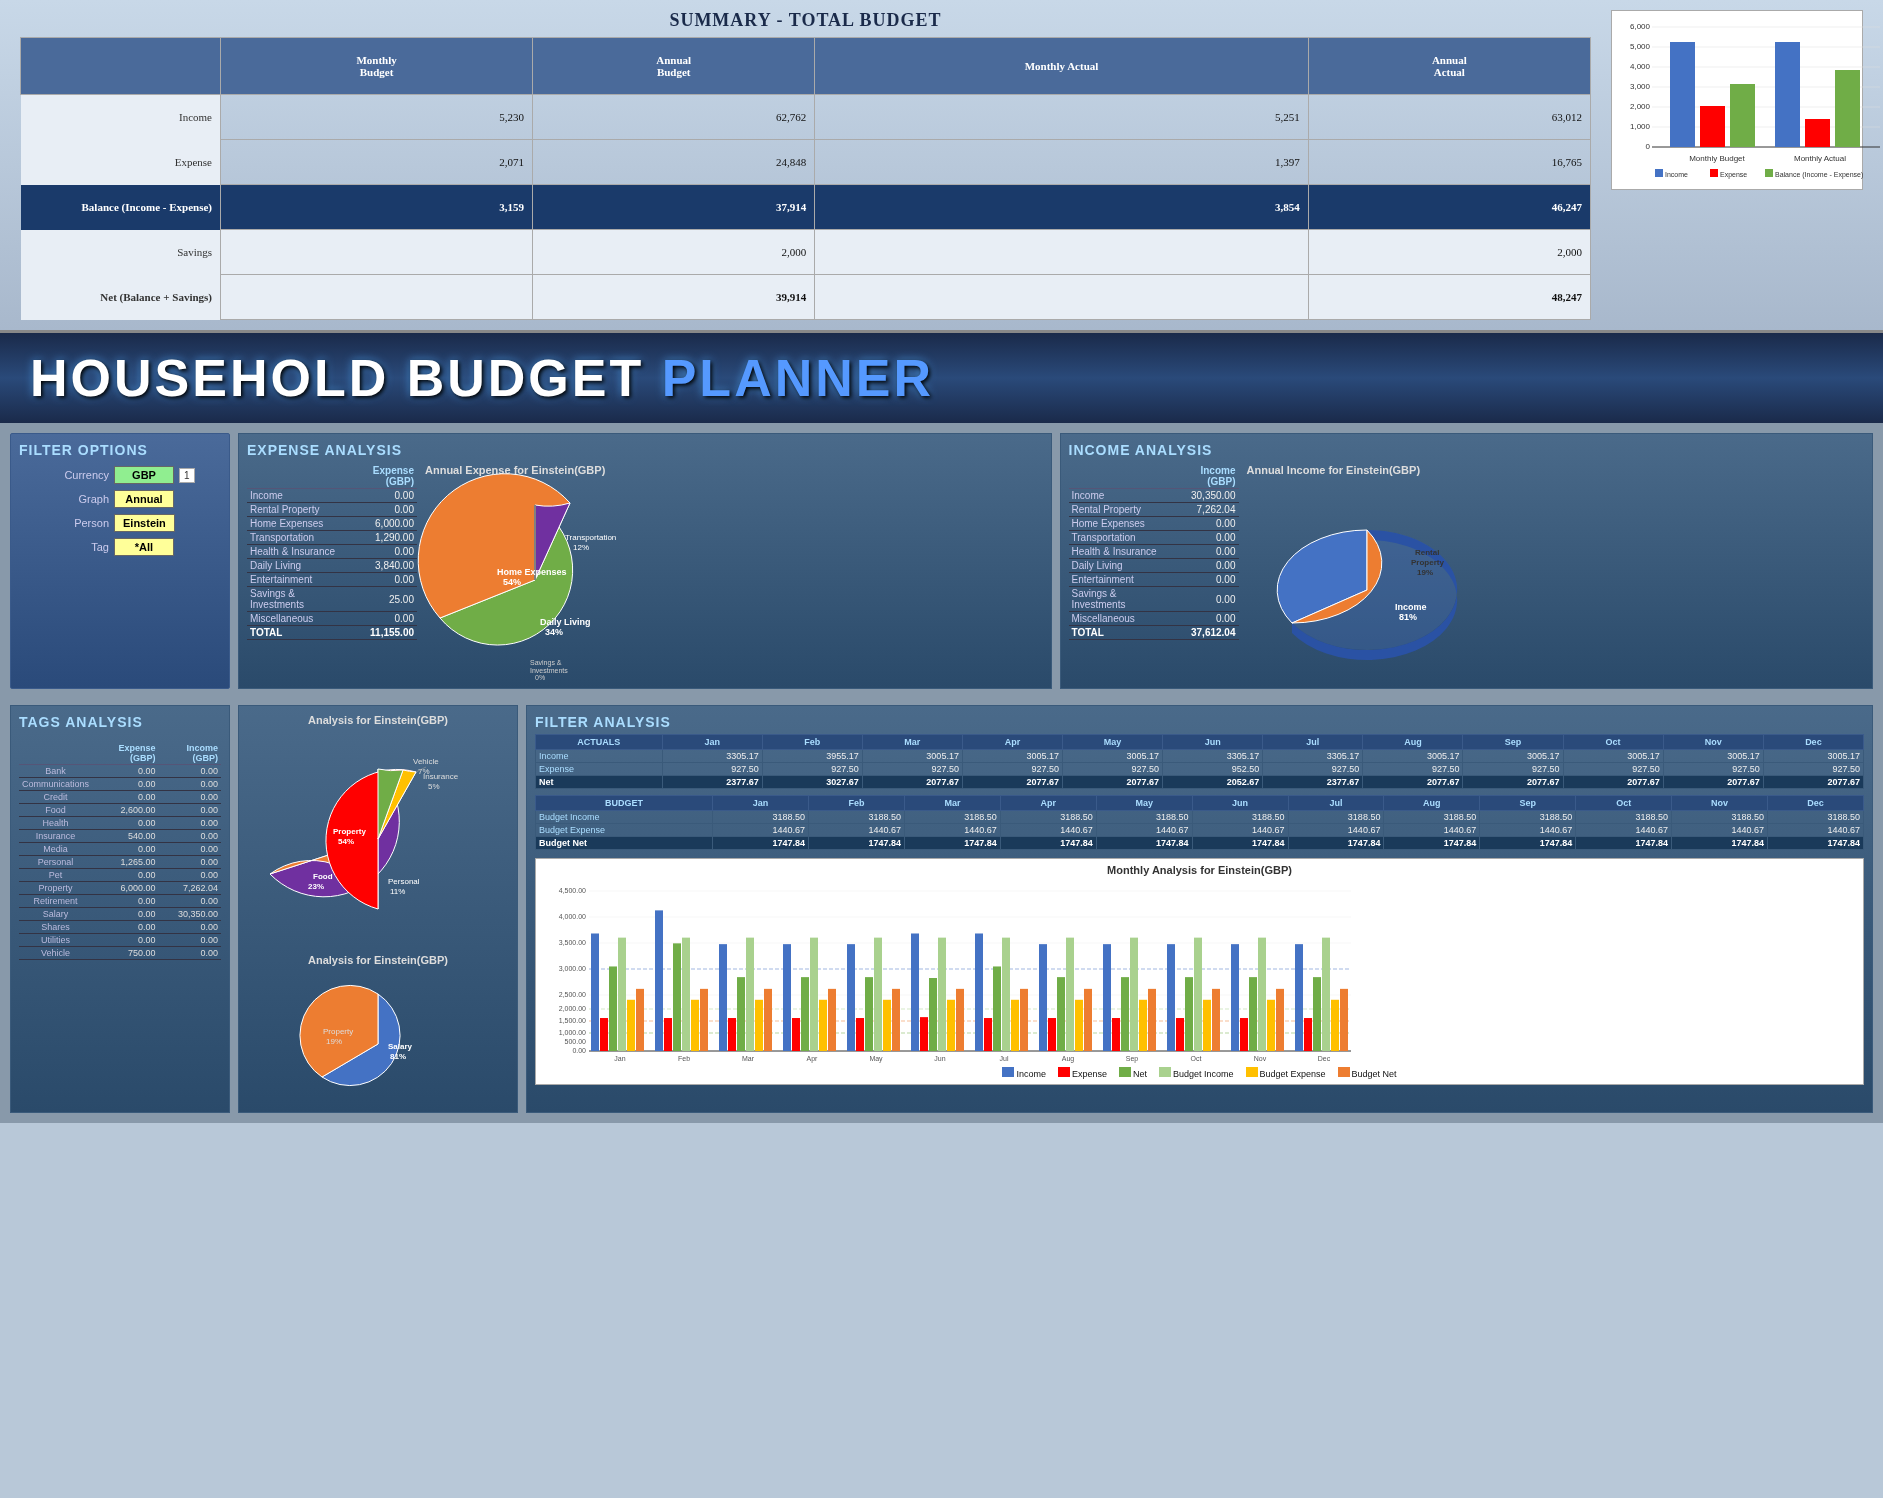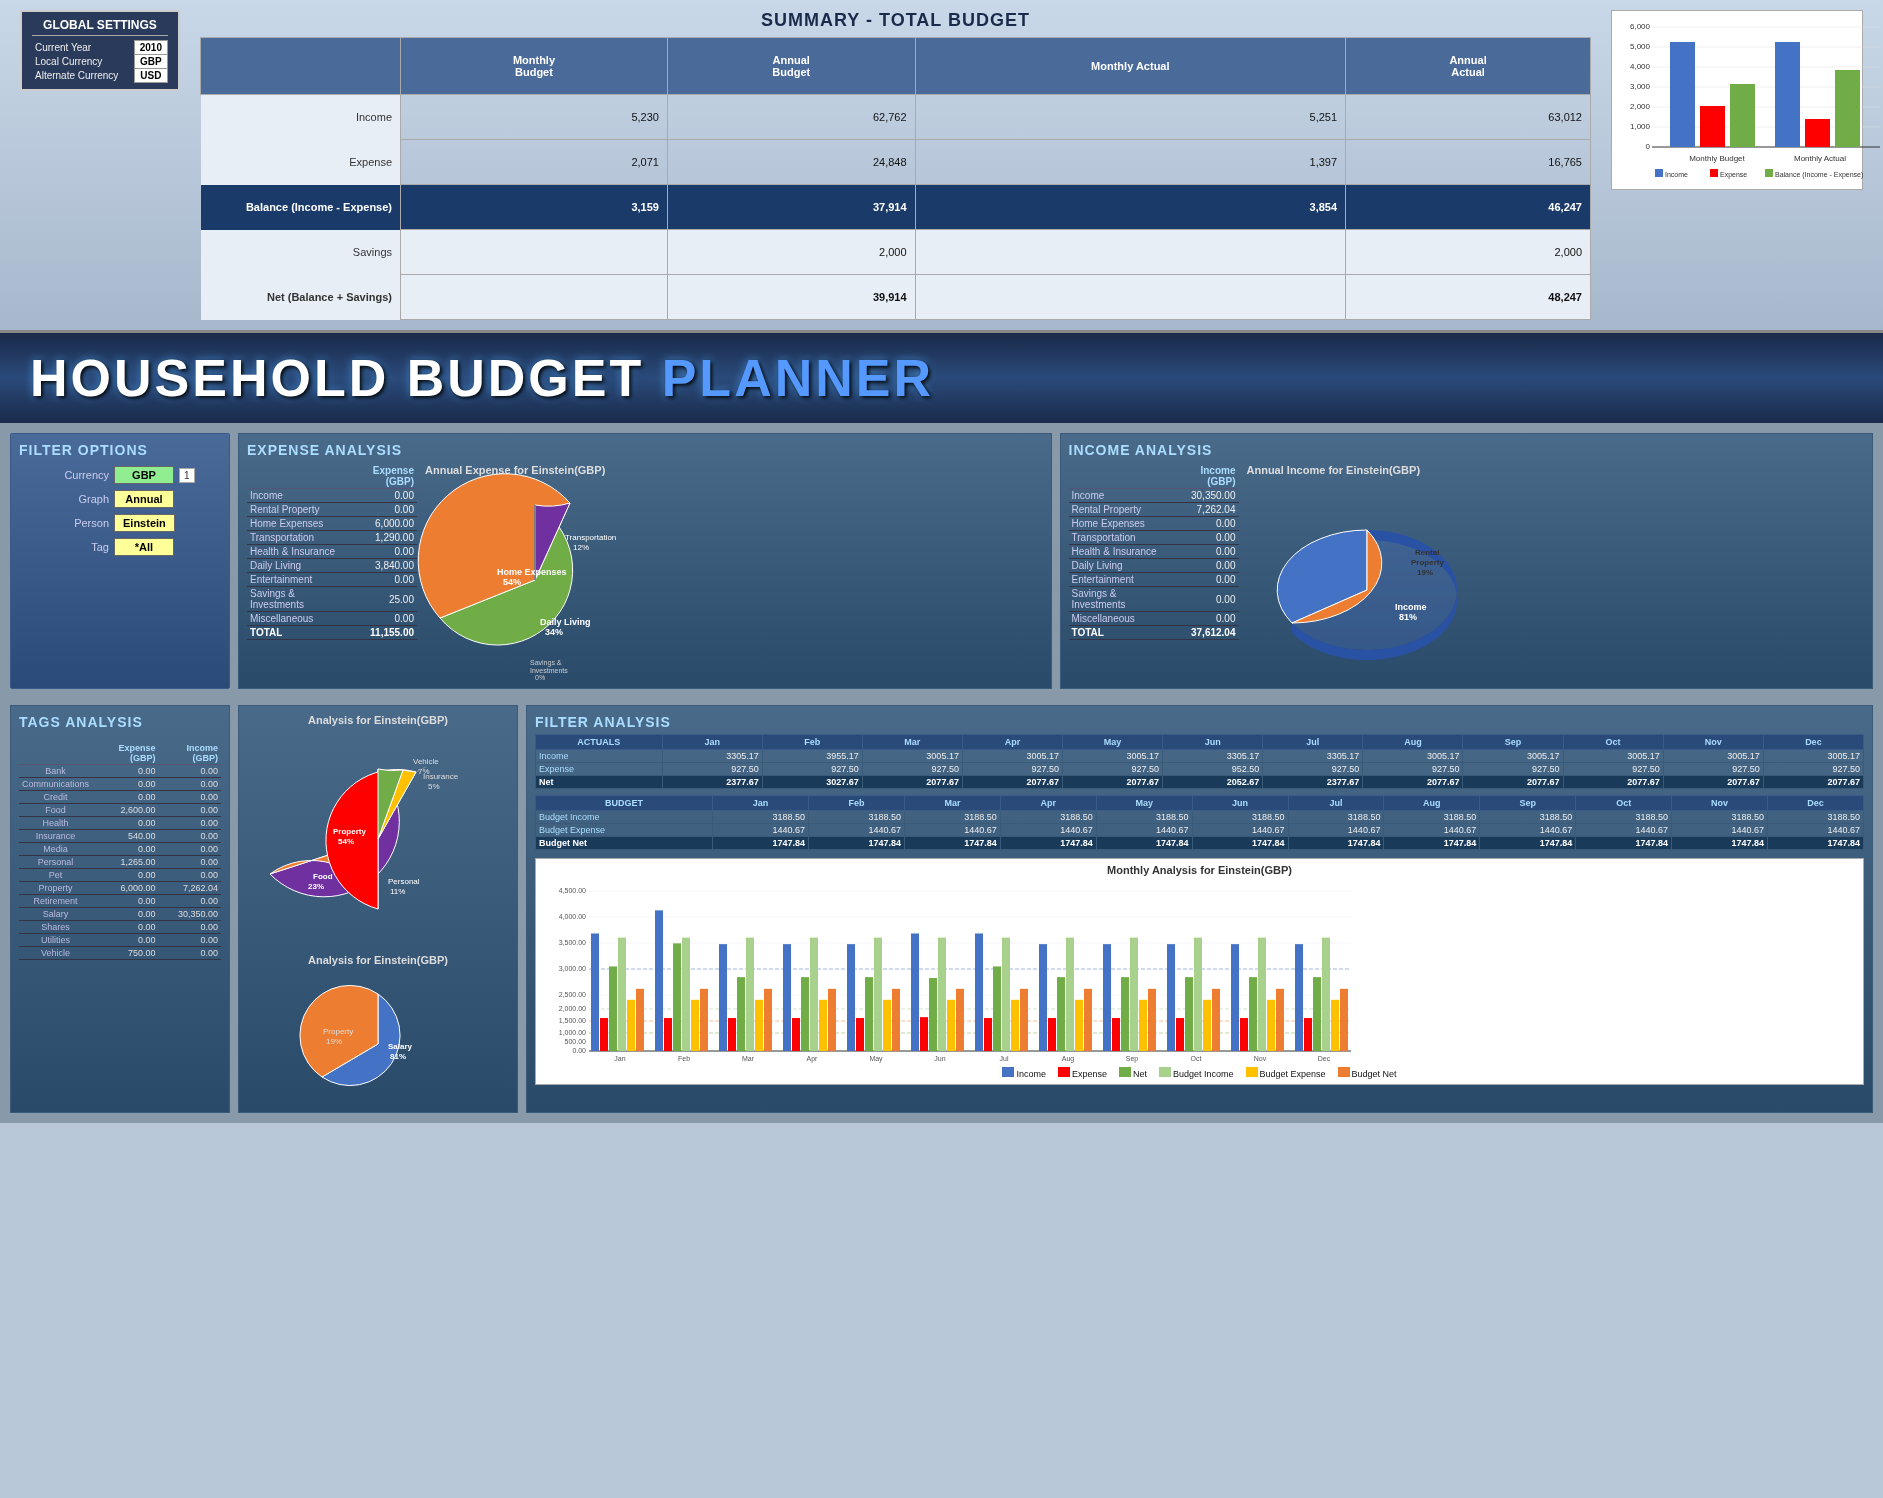--- a/index.html
+++ b/index.html
@@ -51,20 +51,21 @@
     .global-settings td.val {
       background: #fff;
       color: #000;
       text-align: center;
       font-weight: bold;
       border: 1px solid #999;
     }
 
     .summary-section {
       flex: 1;
+      font-family: Liberation Serif, serif;
     }
     .summary-section h2 {
       text-align: center;
       font-size: 18px;
       font-weight: bold;
       color: #1a2a4a;
       letter-spacing: 1px;
       margin-bottom: 6px;
     }
     .summary-table {
@@ -373,39 +374,20 @@
       text-align: center;
       font-weight: bold;
       margin-bottom: 3px;
     }
   </style>
 </head>
 <body>
 
 <div class="top-section">
 
-  <div class="global-settings">
-    <h3>GLOBAL SETTINGS</h3>
-    <table>
-      <tbody>
-          <tr>
-        <td>Current Year</td>
-        <td class="val">2010</td>
-      </tr>
-      <tr>
-        <td>Local Currency</td>
-        <td class="val">GBP</td>
-      </tr>
-      <tr>
-        <td>Alternate Currency</td>
-        <td class="val">USD</td>
-      </tr>
-    </tbody>
-      </table>
-  </div>
 
   <div class="summary-section">
     <h2>SUMMARY - TOTAL BUDGET</h2>
     <table class="summary-table">
       <thead>
         <tr>
           <th style="width:200px"></th>
           <th>Monthly<br>Budget</th>
           <th>Annual<br>Budget</th>
           <th>Monthly Actual</th>

